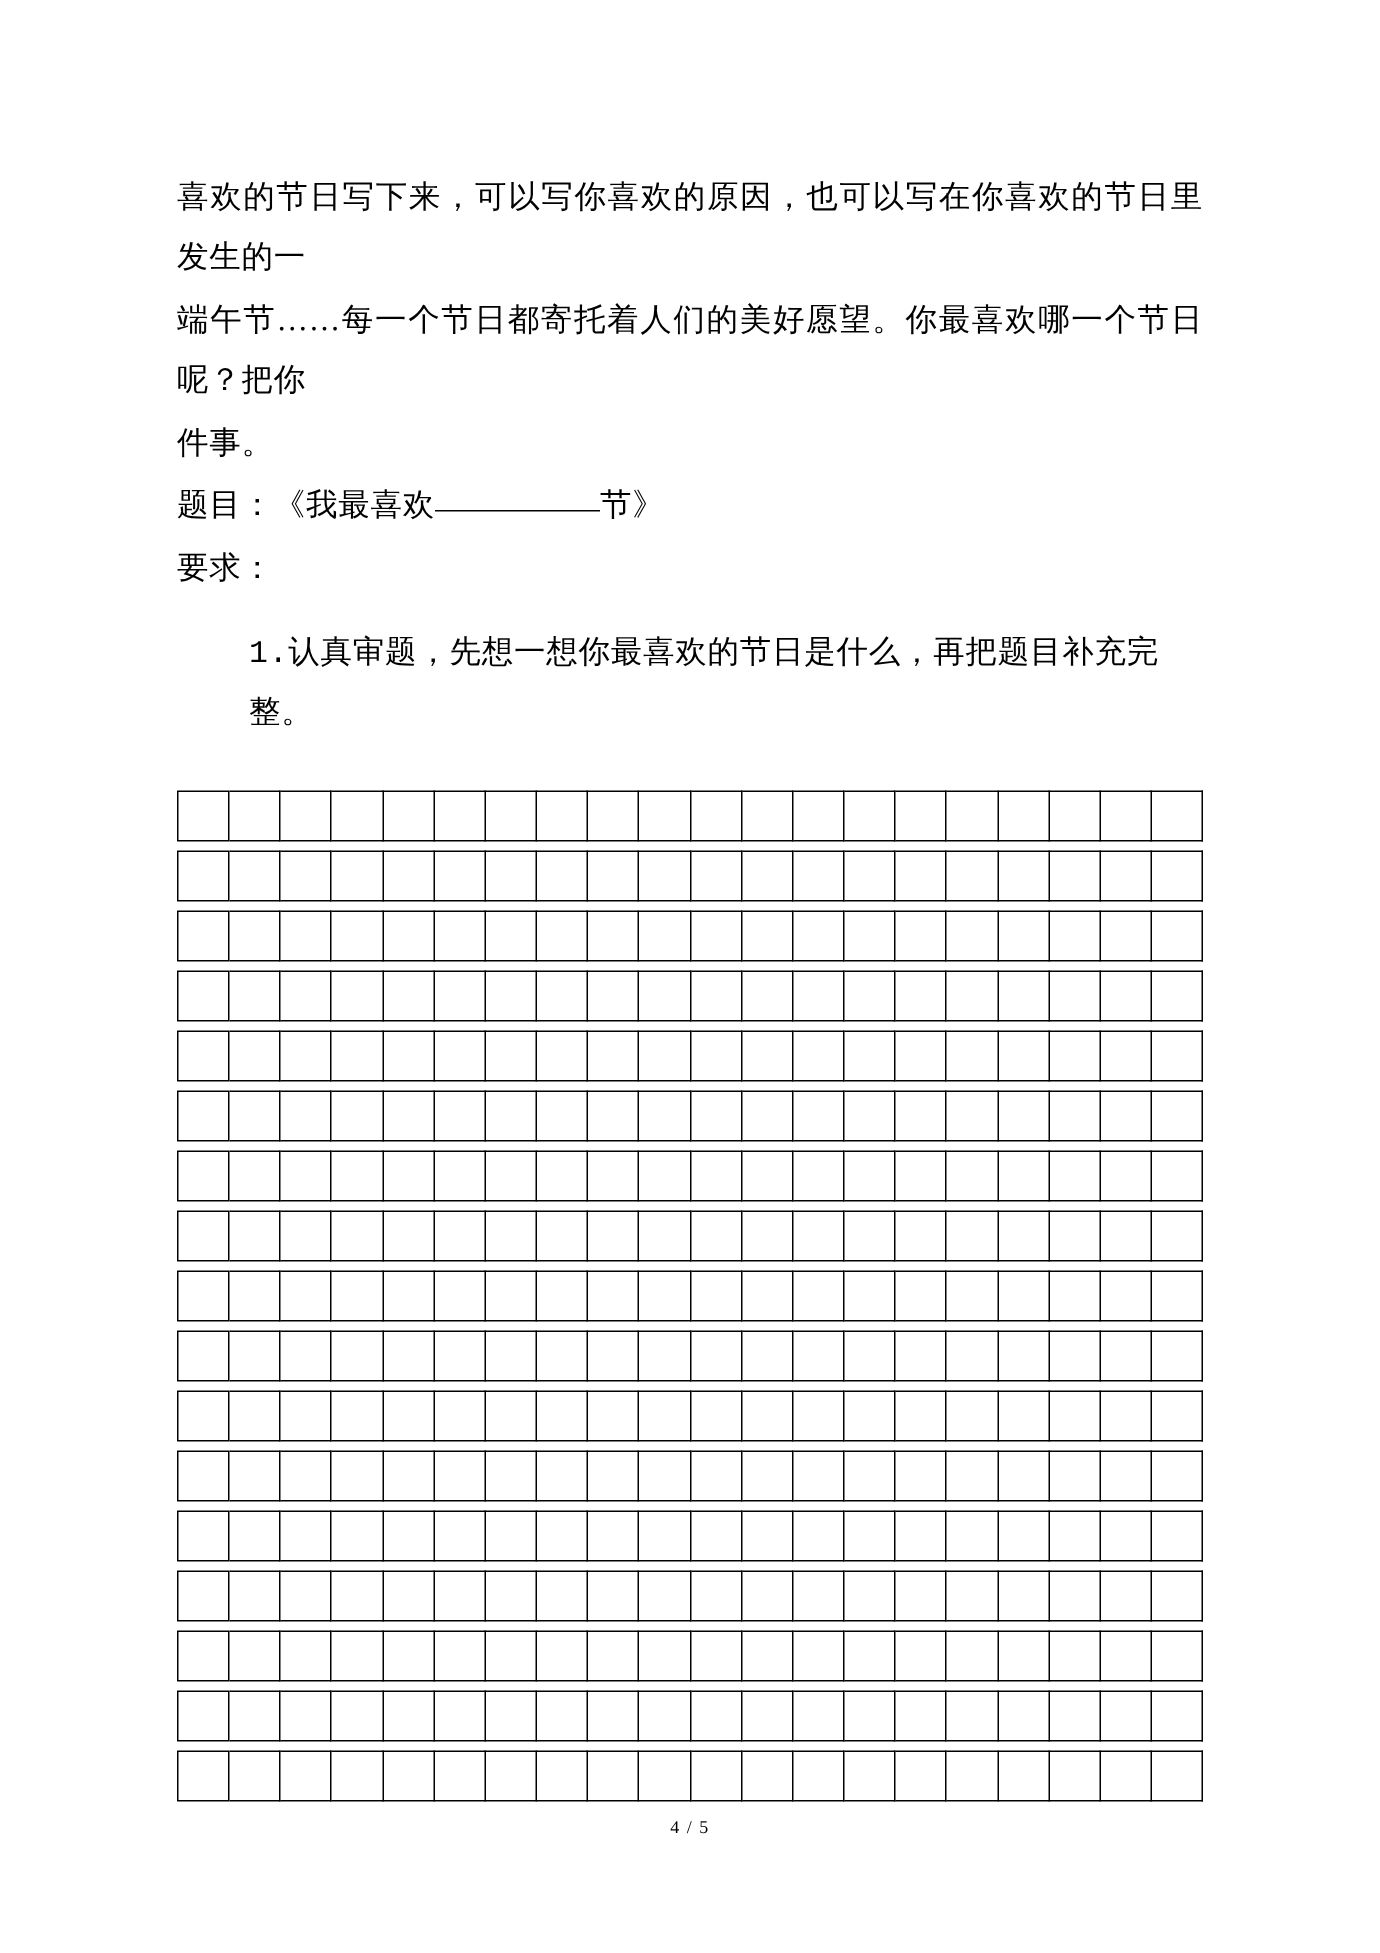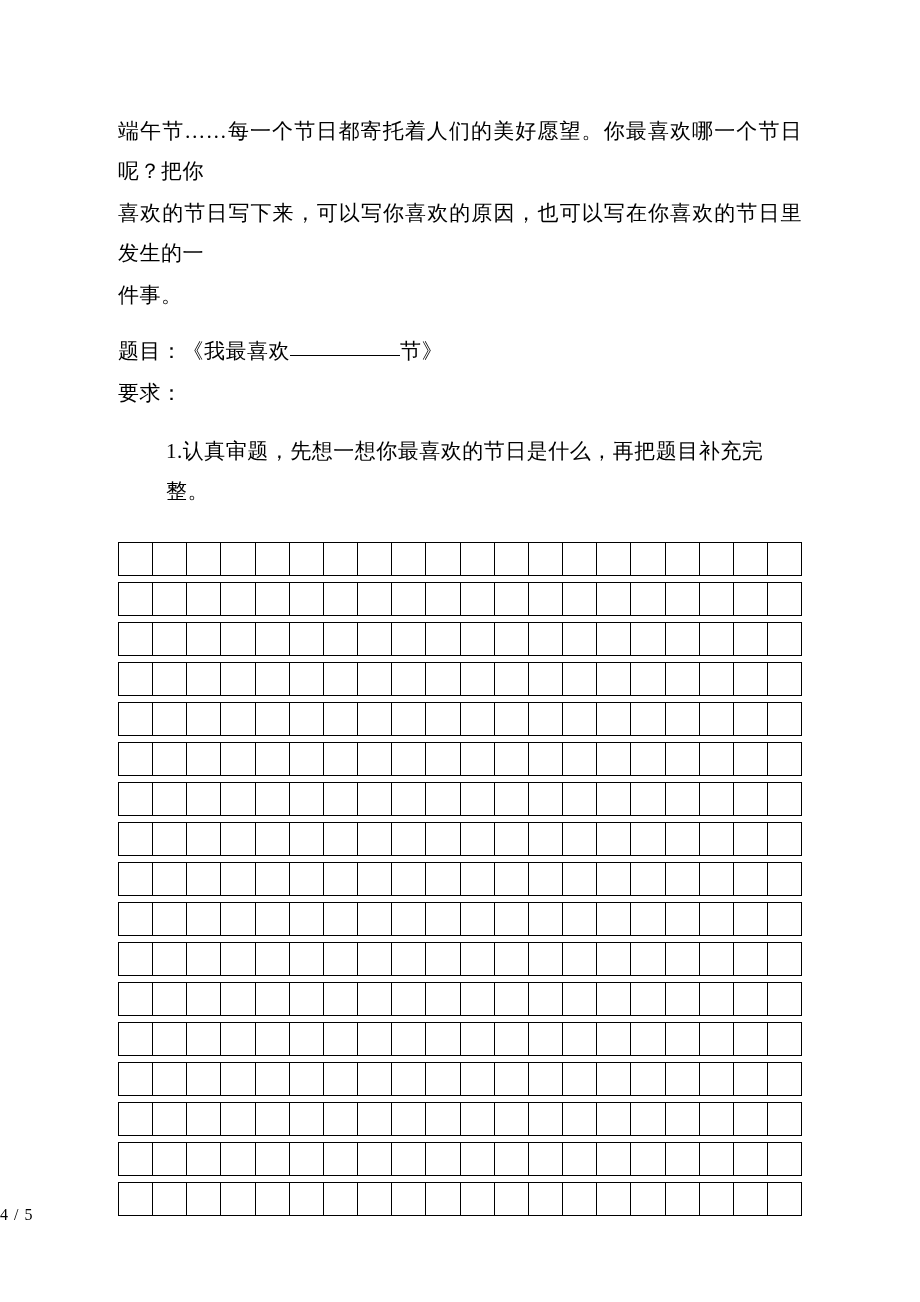--- a/index.html
+++ b/index.html
@@ -16,41 +16,41 @@
   .page {
     padding: 112px 118px 0 118px;
   }
   .para {
     text-align: justify;
     letter-spacing: 0.5px;
     margin-bottom: 2px;
   }
   .title-line {
     letter-spacing: 0.5px;
-    margin-top: 17px;
+    margin-top: 2px;
   }
   .blank {
     display: inline-block;
     border-bottom: 1px solid #000;
     width: 110px;
     height: 1em;
     vertical-align: baseline;
     position: relative;
     top: -2px;
   }
   .req-label {
     letter-spacing: 0.5px;
     margin-top: 2px;
     font-family: Liberation Serif, serif;
   }
   .req-item {
     letter-spacing: 0.5px;
     margin-top: 18px;
     padding-left: 48px;
-    font-family: Liberation Serif, serif;
+    font-family: Liberation Mono, monospace;
   }
   .grid {
     margin-top: 30px;
     border-collapse: separate;
     border-spacing: 0;
     width: 100%;
   }
   .grid-row {
     display: flex;
     margin-bottom: 6px;
@@ -62,33 +62,33 @@
     border: 1px solid #000;
   }
   .grid-cell + .grid-cell {
     border-left: none;
   }
   .footer {
     position: absolute;
     bottom: 72px;
     left: 0;
     width: 100%;
-    text-align: left;
-    font-size: 16px;
+    text-align: center;
+    font-size: 12px;
     font-family: "Times New Roman", serif;
     letter-spacing: 1px;
   }
 </style>
 </head>
 <body>
 
 <div class="page">
 
+  <div class="para">喜欢的节日写下来，可以写你喜欢的原因，也可以写在你喜欢的节日里发生的一</div>
   <div class="para">端午节……每一个节日都寄托着人们的美好愿望。你最喜欢哪一个节日呢？把你</div>
-  <div class="para">喜欢的节日写下来，可以写你喜欢的原因，也可以写在你喜欢的节日里发生的一</div>
   <div class="para">件事。</div>
 
   <div class="title-line">
     <span>题目：《我最喜欢</span><span class="blank"></span><span>节》</span>
   </div>
 
   <div class="req-label">要求：</div>
 
   <div class="req-item">1.认真审题，先想一想你最喜欢的节日是什么，再把题目补充完整。</div>
 

